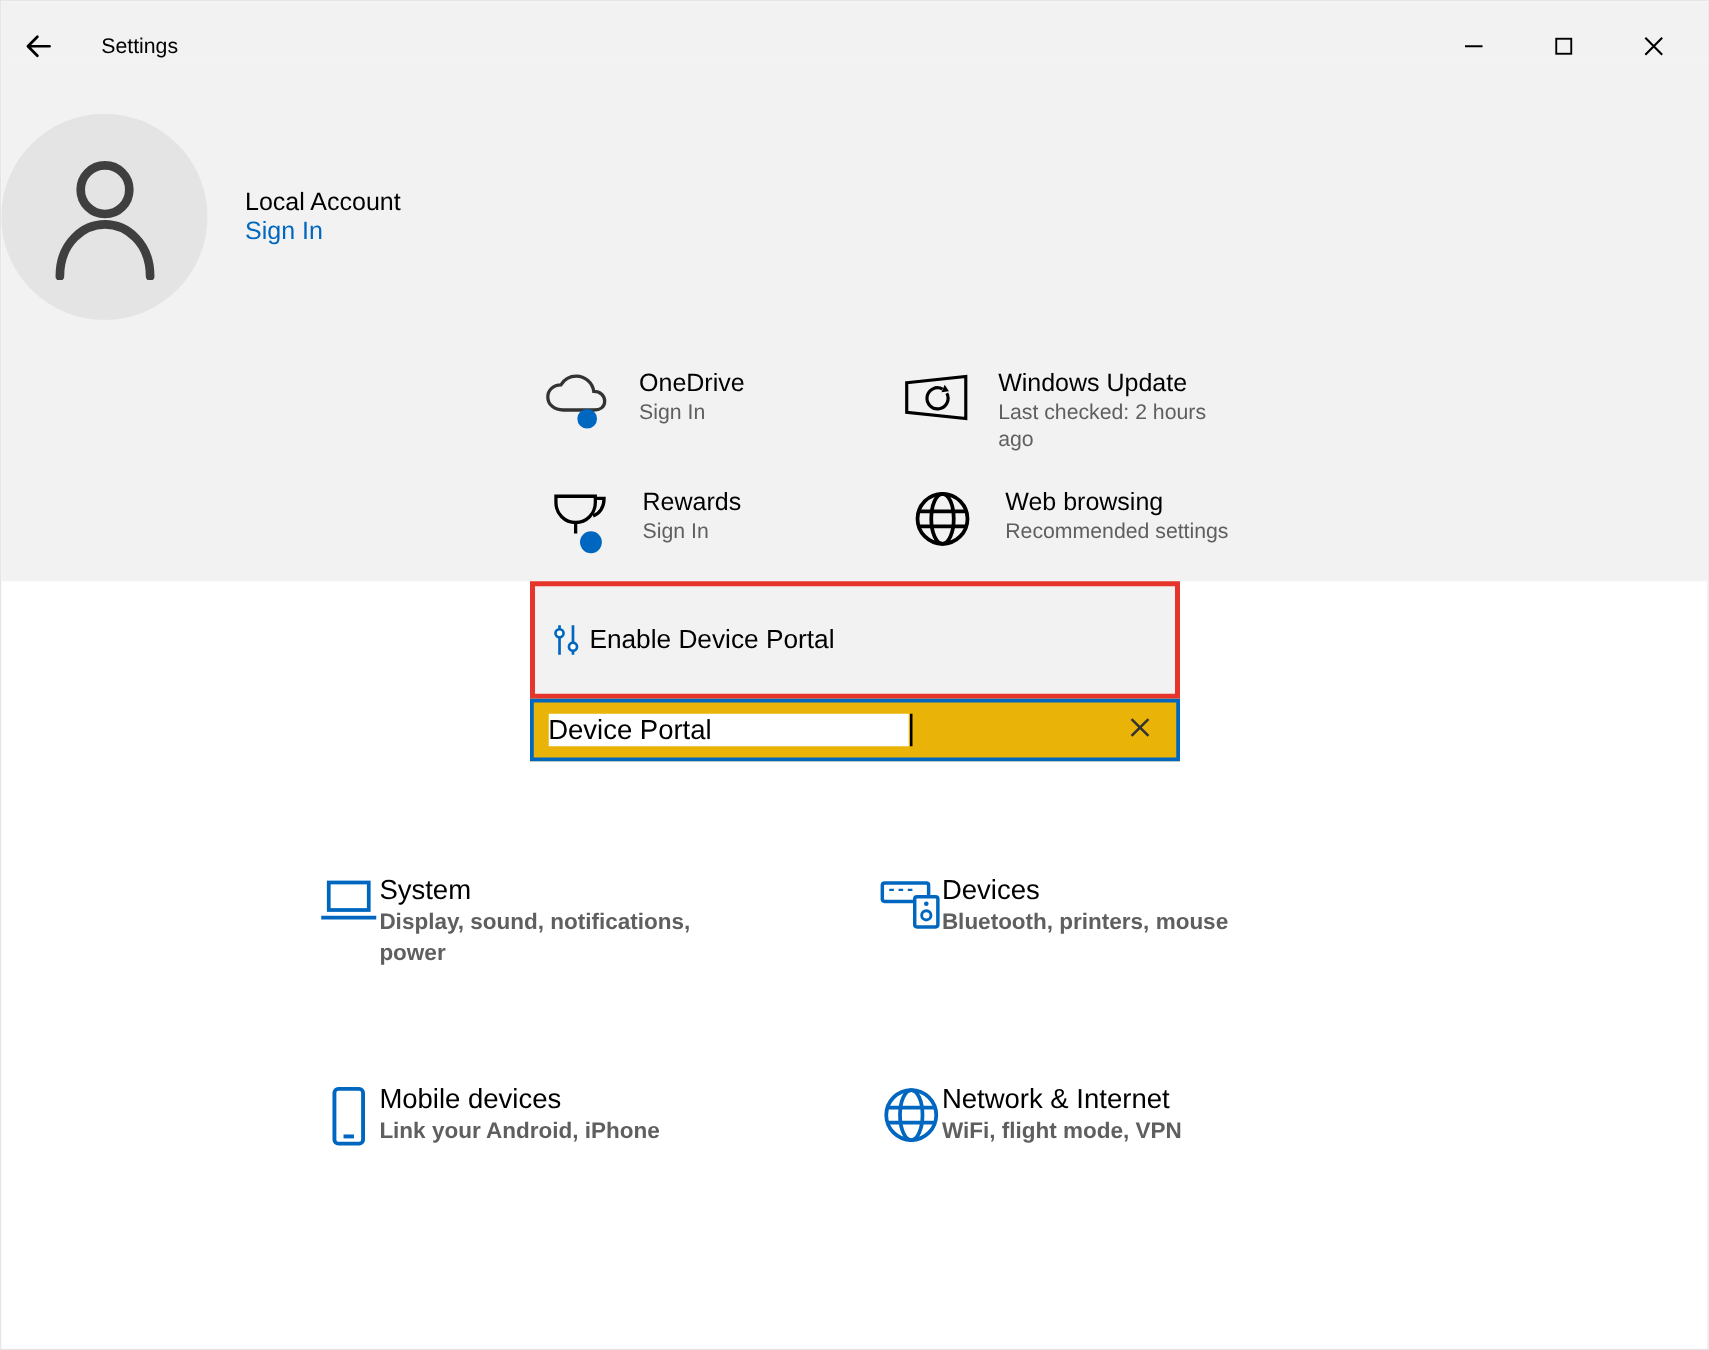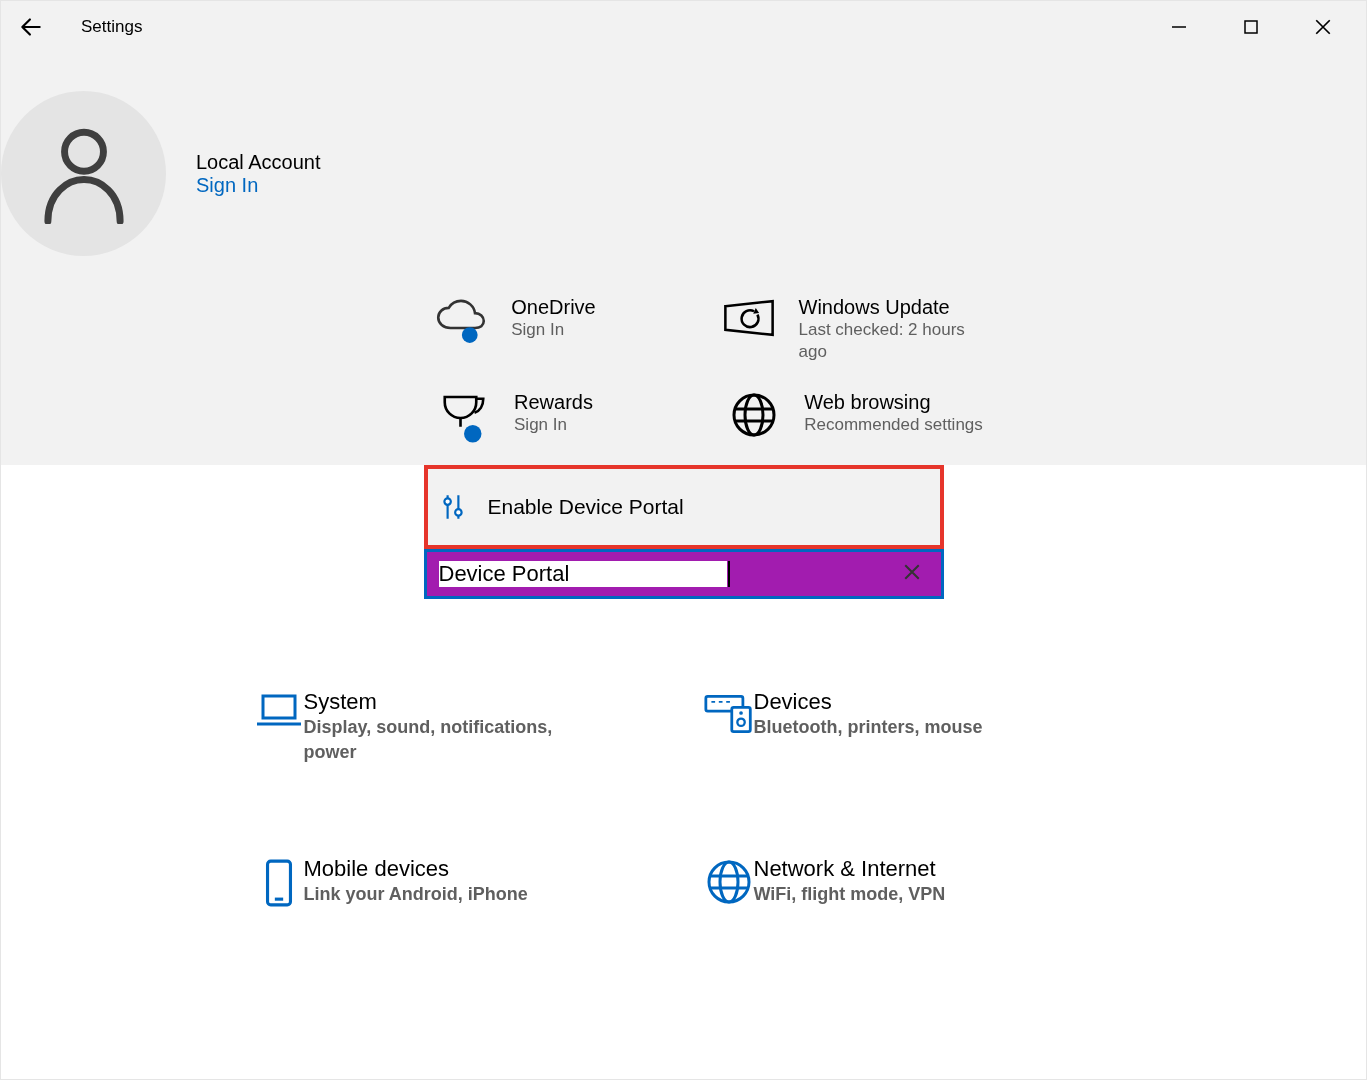--- a/index.html
+++ b/index.html
@@ -8,22 +8,22 @@
     background: #fff;
     color: #000;
     width: 1367px;
     height: 1080px;
     overflow: hidden;
     border: 1px solid #e5e5e5;
   }
   .titlebar {
     height: 50px;
     display: flex;
-    align-items: flex-end;
-    padding: 4px 10px;
+    align-items: flex-start;
+    padding: 16px 10px;
     background: #f2f2f2;
   }
   .titlebar-left {
     display: flex;
     align-items: center;
     gap: 30px;
   }
   .back-btn {
     width: 40px; height: 40px;
     display:flex; align-items:center; justify-content:center;
@@ -84,35 +84,35 @@
   }
   .quick-title { font-size: 20px; color:#000; }
   .quick-sub { font-size: 17px; color: #5f5f5f; line-height:1.3; max-width:190px;}
   .search-area {
     width: 520px;
     margin: 0 auto;
   }
   .suggest {
     border: 4px solid #e6352b;
     background: #f2f2f2;
-    height: 84px;
+    height: 94px;
     display:flex;
     align-items:center;
-    gap: 24px;
+    gap: 8px;
     padding: 0 14px;
     cursor:pointer;
   }
   .suggest-text { font-size: 21px; }
   .searchbox {
     border: 3px solid #0067c0;
     height: 50px;
     display:flex;
     align-items:center;
     padding: 0 12px;
-    background:#a21caf;
+    background:#eab308;
   }
   .searchbox input {
     flex:1;
     border:none;
     outline:none;
     font-size: 22px;
     font-family: inherit;
   }
   .clear-x { cursor:pointer; font-size:22px; color:#333; padding:4px 8px;}
   .settings-grid {

